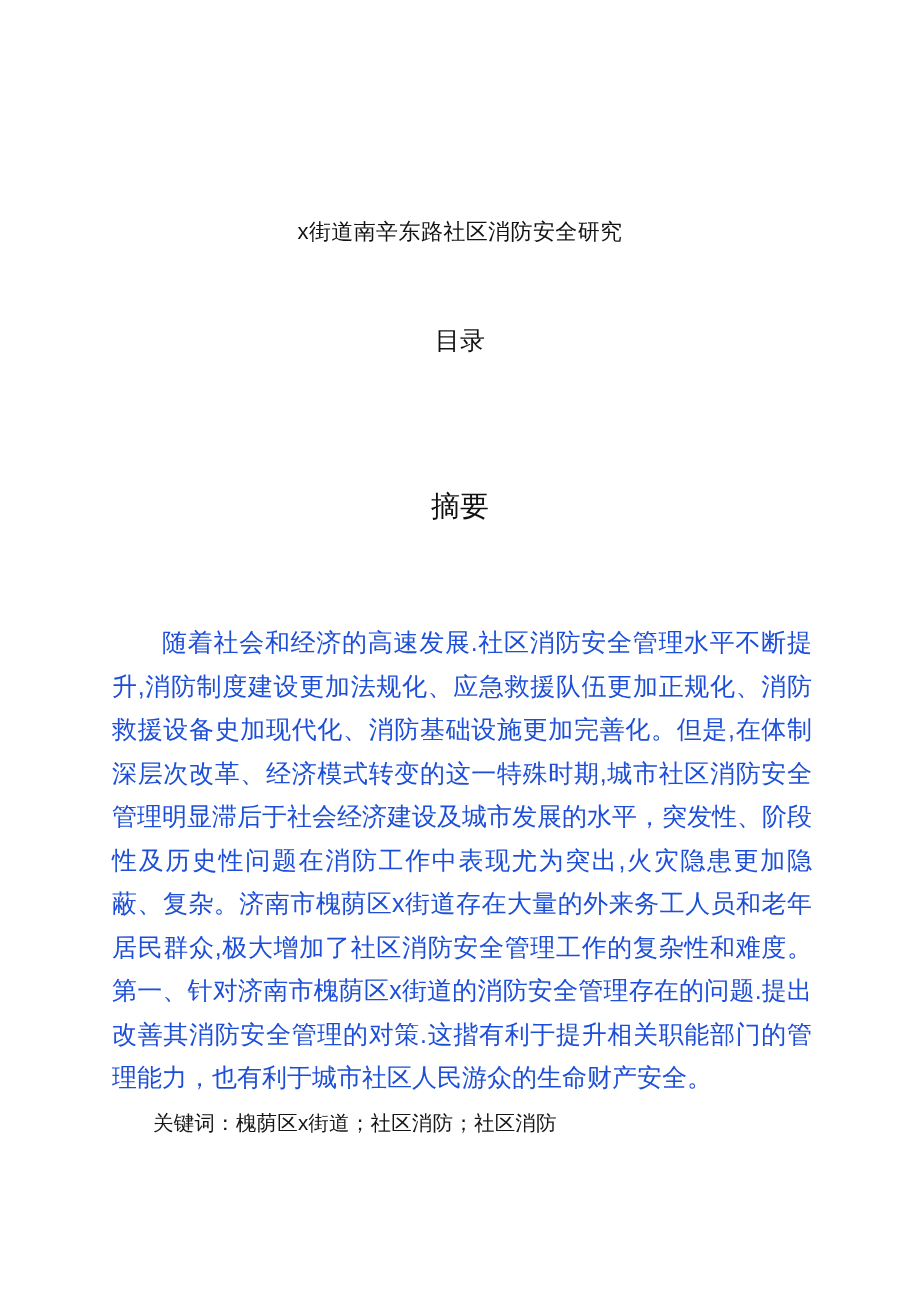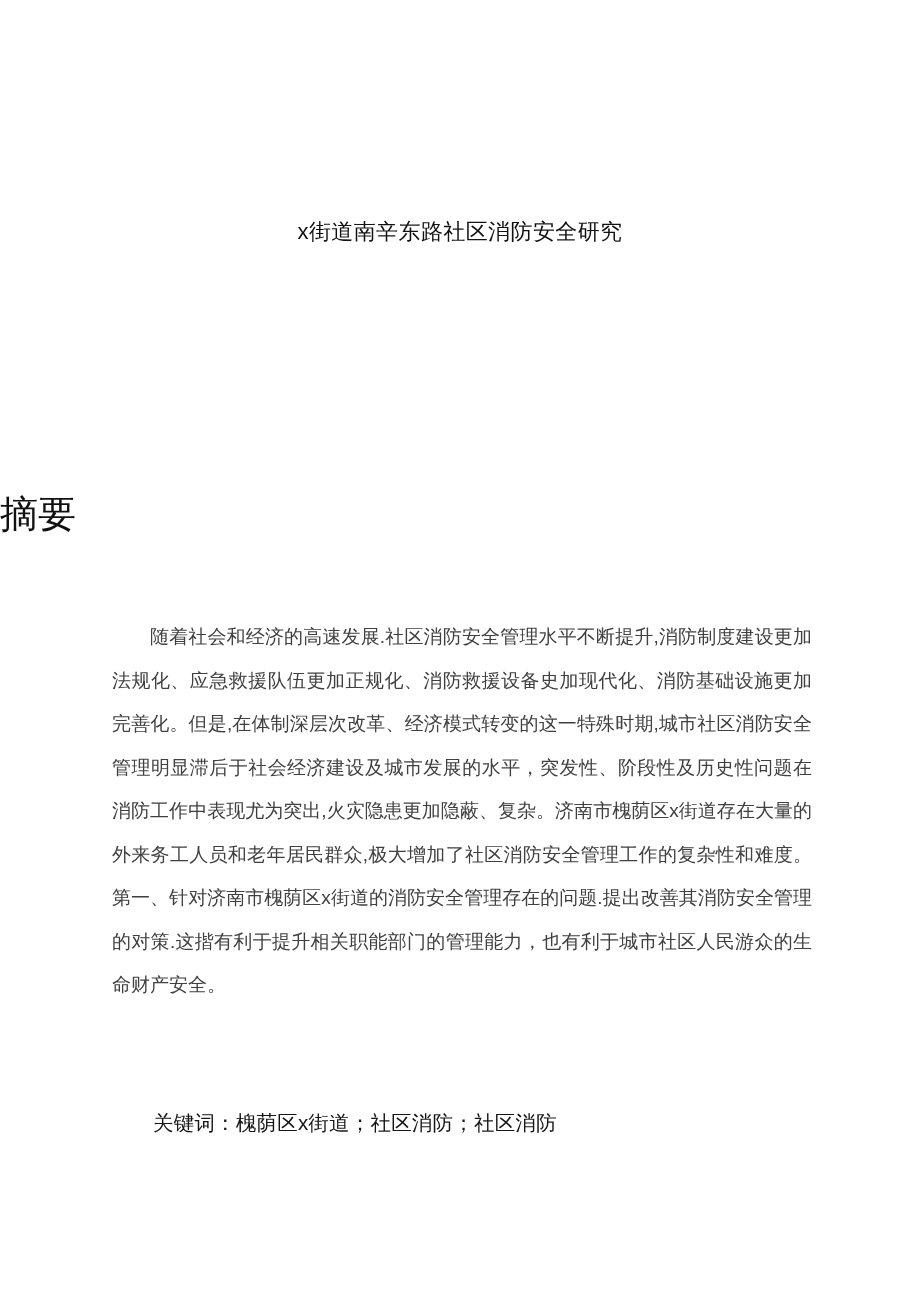--- a/index.html
+++ b/index.html
@@ -57,34 +57,35 @@
     line-height: 30px;
     color: #111111;
   }
 
   
   .abstract-heading {
     position: absolute;
     top: 460px;
     left: 0;
     width: 920px;
-    font-size: 38px;
+    text-align: center;
+    font-size: 29px;
     line-height: 44px;
     font-weight: 400;
     color: #111111;
   }
 
   .abstract-body {
     position: absolute;
     top: 596px;
     left: 112px;
     width: 700px;
-    font-size: 19px;
+    font-size: 25px;
     line-height: 43.5px;
-    color: #404040;
+    color: #1d4ed8;
     text-align: justify;
     text-justify: inter-ideograph;
     text-indent: 2em;
     letter-spacing: 0px;
     word-break: break-all;
   }
 
   .keywords {
     position: absolute;
     top: 1082px;
@@ -97,20 +98,21 @@
     letter-spacing: 0.2px;
   }
 </style>
 </head>
 <body>
 
 <div class="page">
 
   <h1 class="doc-title">x街道南辛东路社区消防安全研究</h1>
 
+  <h2 class="toc-heading">目录</h2>
 
   <div class="toc-body"></div>
 
   <h2 class="abstract-heading">摘要</h2>
 
   <p class="abstract-body">随着社会和经济的高速发展.社区消防安全管理水平不断提升,消防制度建设更加法规化、应急救援队伍更加正规化、消防救援设备史加现代化、消防基础设施更加完善化。但是,在体制深层次改革、经济模式转变的这一特殊时期,城市社区消防安全管理明显滞后于社会经济建设及城市发展的水平，突发性、阶段性及历史性问题在消防工作中表现尤为突出,火灾隐患更加隐蔽、复杂。济南市槐荫区x街道存在大量的外来务工人员和老年居民群众,极大增加了社区消防安全管理工作的复杂性和难度。第一、针对济南市槐荫区x街道的消防安全管理存在的问题.提出改善其消防安全管理的对策.这揩有利于提升相关职能部门的管理能力，也有利于城市社区人民游众的生命财产安全。</p>
 
   <p class="keywords">关键词：槐荫区x街道；社区消防；社区消防</p>
 
 </div>

